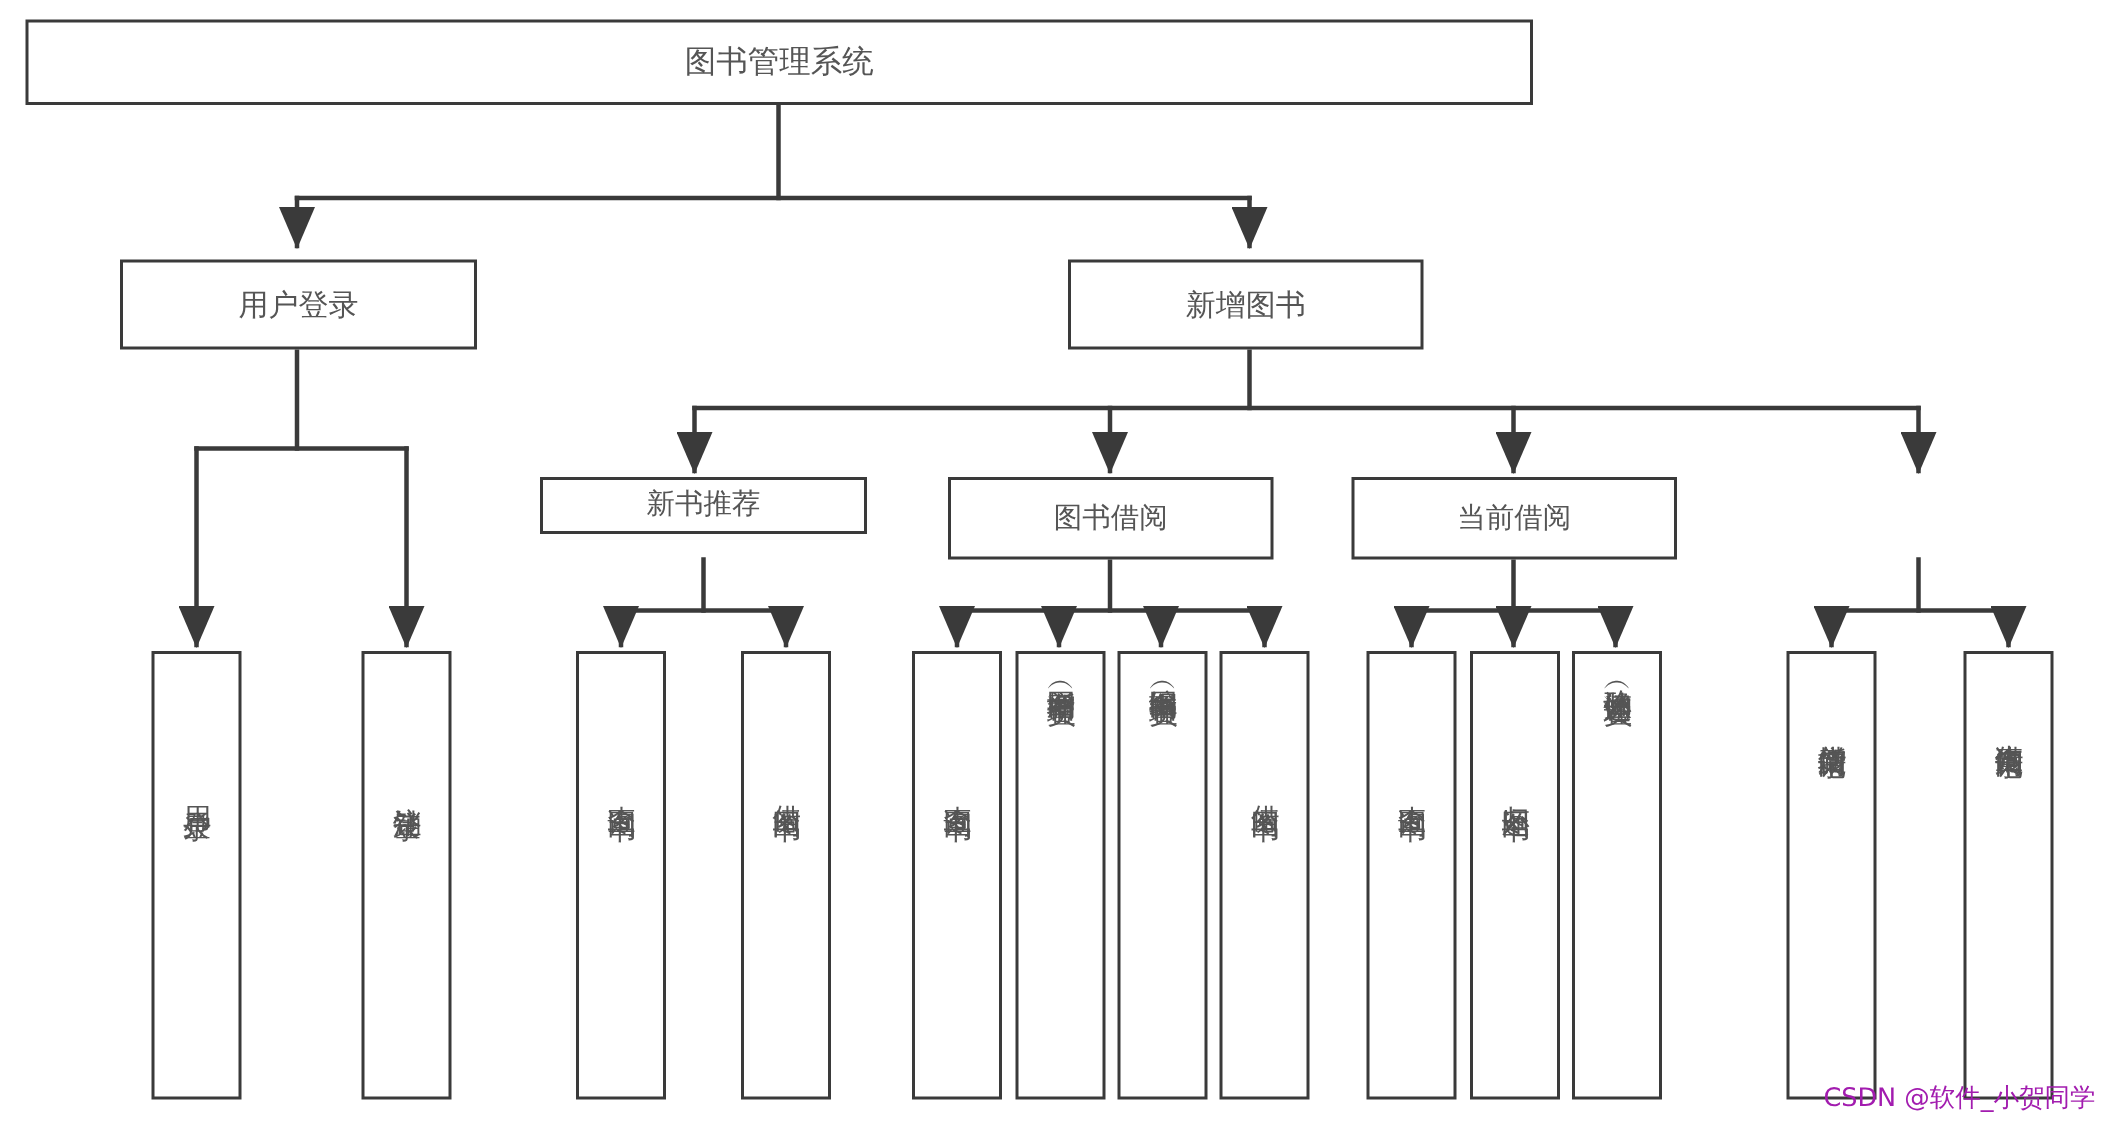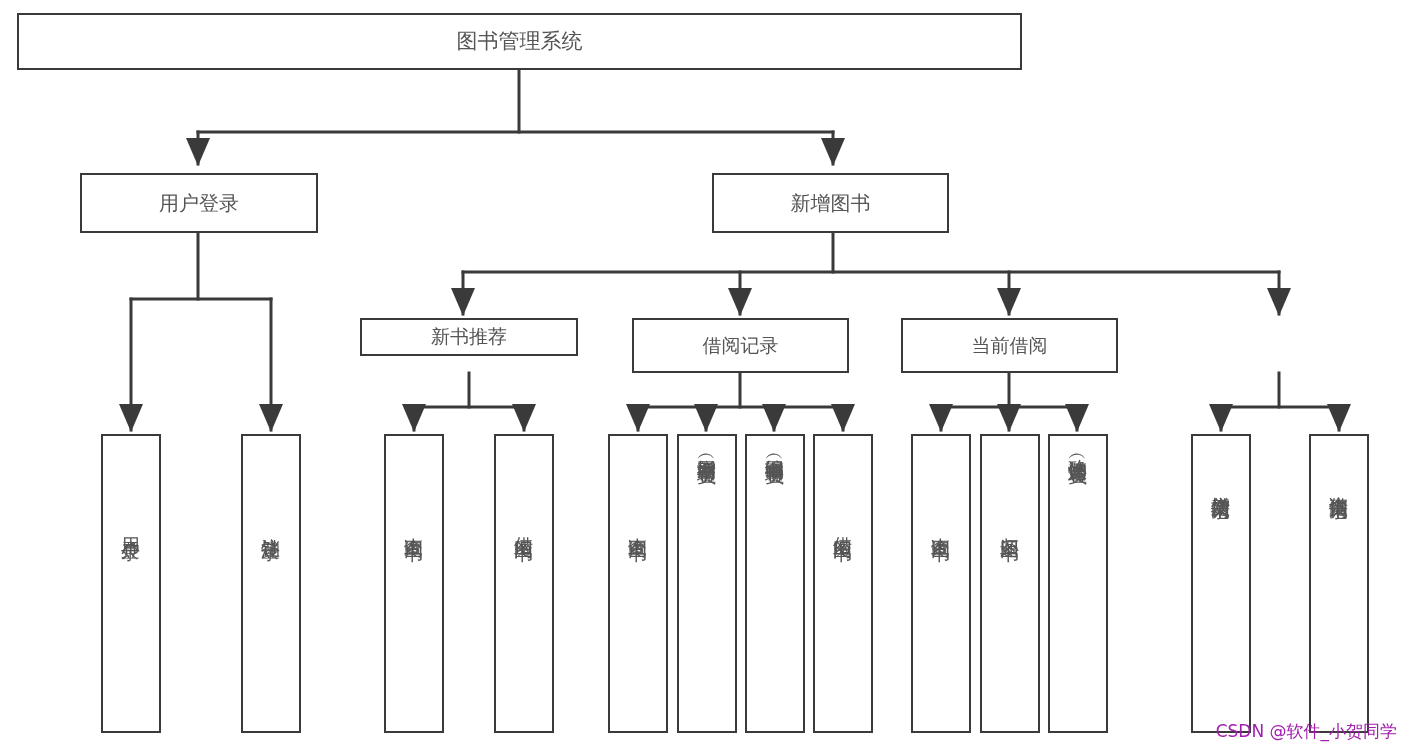--- a/index.html
+++ b/index.html
@@ -152,21 +152,21 @@
 
   <div class="node h1" style="left:712px; top:173px; width:237px; height:60px;">
     <span class="label">新增图书</span>
   </div>
 
   <div class="node h2" style="left:360px; top:318px; width:218px; height:38px;">
     <span class="label">新书推荐</span>
   </div>
 
   <div class="node h2" style="left:632px; top:318px; width:217px; height:55px;">
-    <span class="label">借阅记录</span>
+    <span class="label">图书借阅</span>
   </div>
 
   <div class="node h2" style="left:901px; top:318px; width:217px; height:55px;">
     <span class="label">当前借阅</span>
   </div>
 
 
   <div class="node leaf" style="left:101px; top:434px; width:60px; height:299px; padding-top:86px;">
     <span class="label">用户登录</span>
   </div>

